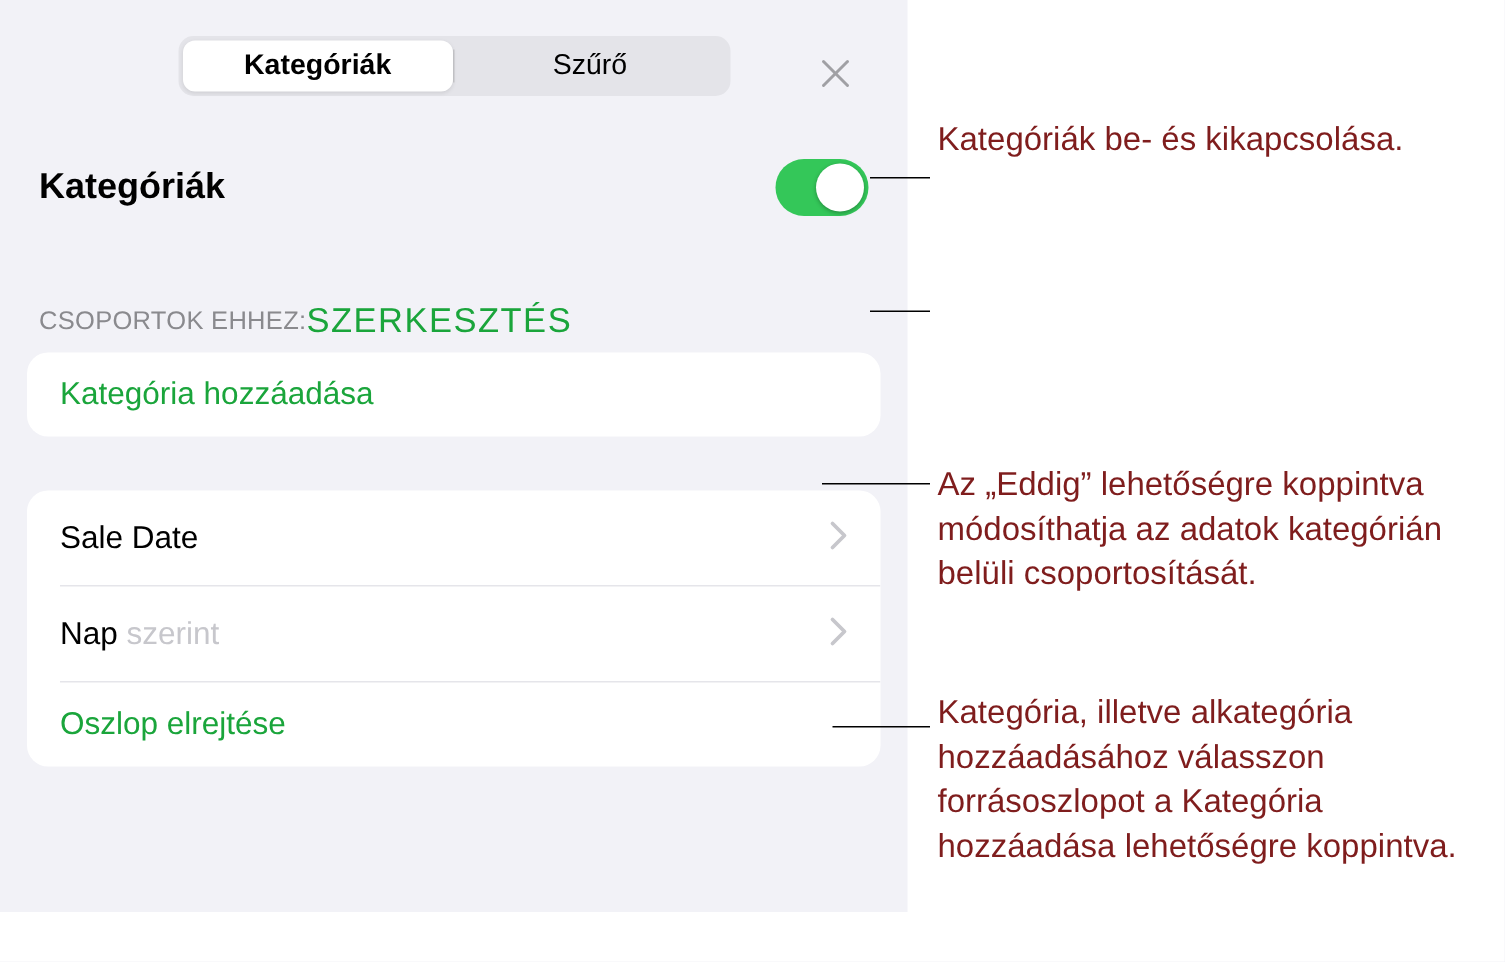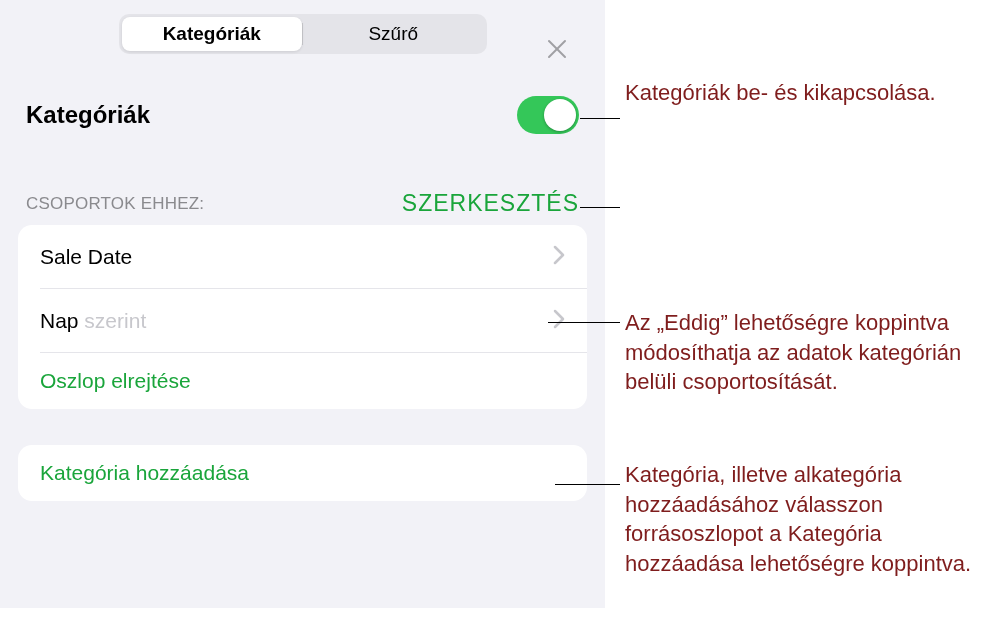--- a/index.html
+++ b/index.html
@@ -11,21 +11,21 @@
       position: relative;
       overflow: hidden;
     }
     .panel {
       position: absolute;
       left: 0;
       top: 0;
       width: 605px;
       height: 608px;
       background: #f2f2f7;
-      padding-top: 14px;
+      padding-top: 24px;
     }
     .segmented {
       display: flex;
       background: #e4e4e9;
       border-radius: 10px;
       margin: 0 auto;
       width: 368px;
       height: 40px;
       padding: 3px;
       align-items: center;
@@ -87,21 +87,21 @@
       right: 3px;
       top: 3px;
       width: 32px;
       height: 32px;
       border-radius: 50%;
       background: #fff;
       box-shadow: 0 1px 3px rgba(0,0,0,0.3);
     }
     .section-header {
       display: flex;
-      justify-content: space-between;
+      justify-content: flex-start;
       align-items: center;
       padding: 0 26px;
       margin-top: 56px;
       margin-bottom: 8px;
     }
     .section-label {
       font-size: 17px;
       letter-spacing: 0.2px;
       color: #8a8a8e;
       text-transform: uppercase;
@@ -186,20 +186,26 @@
   <div class="header-row">
     <div class="header-title">Kategóriák</div>
     <div class="toggle">
       <div class="toggle-knob"></div>
     </div>
   </div>
 
   <div class="section-header">
     <div class="section-label">CSOPORTOK EHHEZ:</div>
     <div class="edit-btn">SZERKESZTÉS</div>
+  </div>
+
+  <div class="card">
+    <div class="row green">
+      <span>Kategória hozzáadása</span>
+    </div>
   </div>
 
   <div class="card">
     <div class="row">
       <span>Sale Date</span>
       <span class="chevron">
         <svg width="12" height="20" viewBox="0 0 12 20">
             <polyline points="2,2 10,10 2,18" fill="none" stroke="#c7c7cc" stroke-width="2.5" stroke-linecap="round" stroke-linejoin="round"></polyline>
           </svg>
       </span>
@@ -214,26 +220,20 @@
             <polyline points="2,2 10,10 2,18" fill="none" stroke="#c7c7cc" stroke-width="2.5" stroke-linecap="round" stroke-linejoin="round"></polyline>
           </svg>
       </span>
     </div>
     <div class="row-sep"></div>
     <div class="row green">
       <span>Oszlop elrejtése</span>
     </div>
   </div>
 
-  <div class="card">
-    <div class="row green">
-      <span>Kategória hozzáadása</span>
-    </div>
-  </div>
-
 </div>
 
 <div class="leader" style="left:580px; top:118px; width:40px;"></div>
 <div class="leader" style="left:580px; top:207px; width:40px;"></div>
 <div class="leader" style="left:548px; top:322px; width:72px;"></div>
 <div class="leader" style="left:555px; top:484px; width:65px;"></div>
 
 <div class="callouts">
   <div class="callout" style="top:78px;">Kategóriák be- és kikapcsolása.</div>
   <div class="callout" style="top:308px;">Az „Eddig” lehetőségre koppintva módosíthatja az adatok kategórián belüli csoportosítását.</div>

